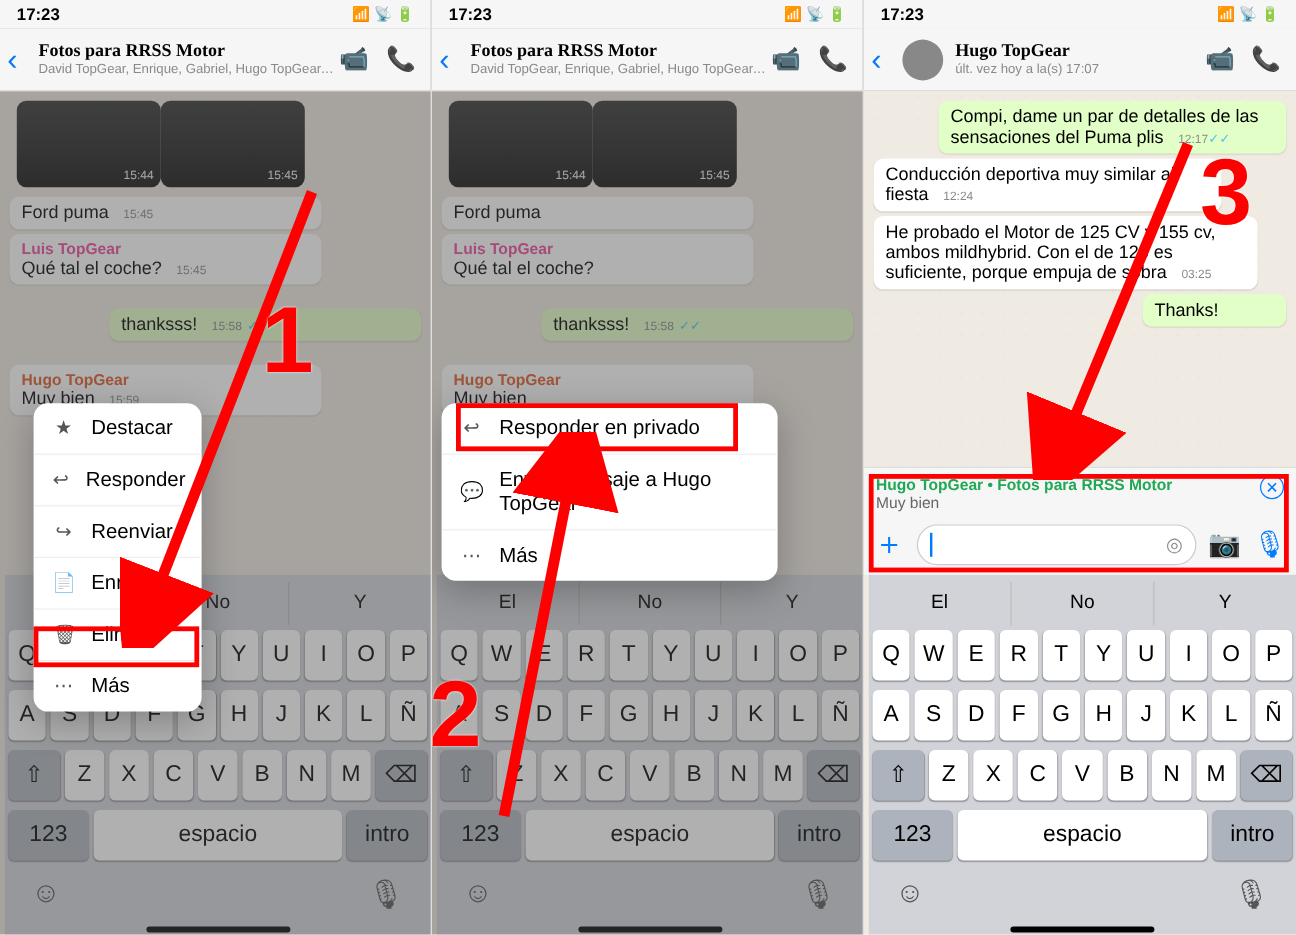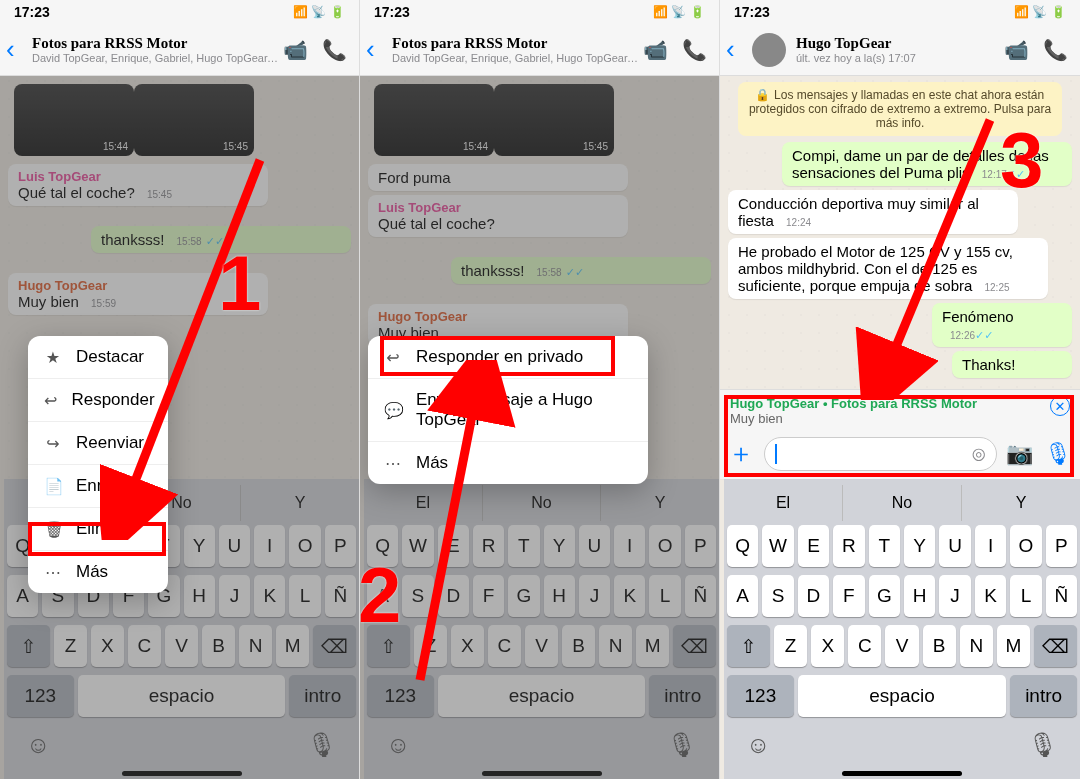--- a/index.html
+++ b/index.html
@@ -81,20 +81,24 @@
   <div class="chat">
     <div class="thumbs">
       <div class="thumb">
           <span class="ts">15:44</span>
         </div>
       <div class="thumb">
           <span class="ts">15:45</span>
         </div>
     </div>
     <div class="msg-in">
+      <span>Ford puma</span>
+      <span class="ts-small">15:45</span>
+    </div>
+    <div class="msg-in">
       <div class="sender">Luis TopGear</div>
       <span>Qué tal el coche?</span>
       <span class="ts-small">15:45</span>
     </div>
     <div class="msg-out" style="margin-top:20px;">
       <span>thanksss!</span>
       <span class="ts-small">15:58</span>
       <span class="ticks">✓✓</span>
     </div>
     <div class="msg-in" style="margin-top:20px;">
@@ -306,36 +310,31 @@
     <div class="title-wrap" style="padding-left:6px;">
       <div class="title">Hugo TopGear</div>
       <div class="subtitle">últ. vez hoy a la(s) 17:07</div>
     </div>
     <div class="nav-icons">
       <span>📹</span>
       <span>📞</span>
     </div>
   </div>
   <div class="chat" style="bottom:380px;">
-    <div class="yellow-banner">🔒 Los mensajes y llamadas en este chat ahora están protegidos con cifrado de extremo a extremo. Pulsa para más info.</div>
     <div class="msg-out" style="max-width:290px;">
       <span>Compi, dame un par de detalles de las sensaciones del Puma plis</span>
       <span class="ts-small">12:17</span><span class="ticks">✓✓</span>
     </div>
     <div class="msg-in" style="max-width:290px;">
       <span>Conducción deportiva muy similar al fiesta</span>
       <span class="ts-small">12:24</span>
     </div>
     <div class="msg-in" style="max-width:320px;">
       <span>He probado el Motor de 125 CV y 155 cv, ambos mildhybrid. Con el de 125 es suficiente, porque empuja de sobra</span>
-      <span class="ts-small">12:25</span>
-    </div>
-    <div class="msg-out" style="max-width:140px;">
-      <span>Fenómeno</span>
-      <span class="ts-small">12:26</span><span class="ticks">✓✓</span>
+      <span class="ts-small">03:25</span>
     </div>
     <div class="msg-out" style="max-width:120px;">
       <span>Thanks!</span>
     </div>
   </div>
 
   <div class="reply-box" style="bottom:300px;">
     <div class="reply-quote">
       <div class="quote-text">
         <div class="quote-title">Hugo TopGear • Fotos para RRSS Motor</div>

